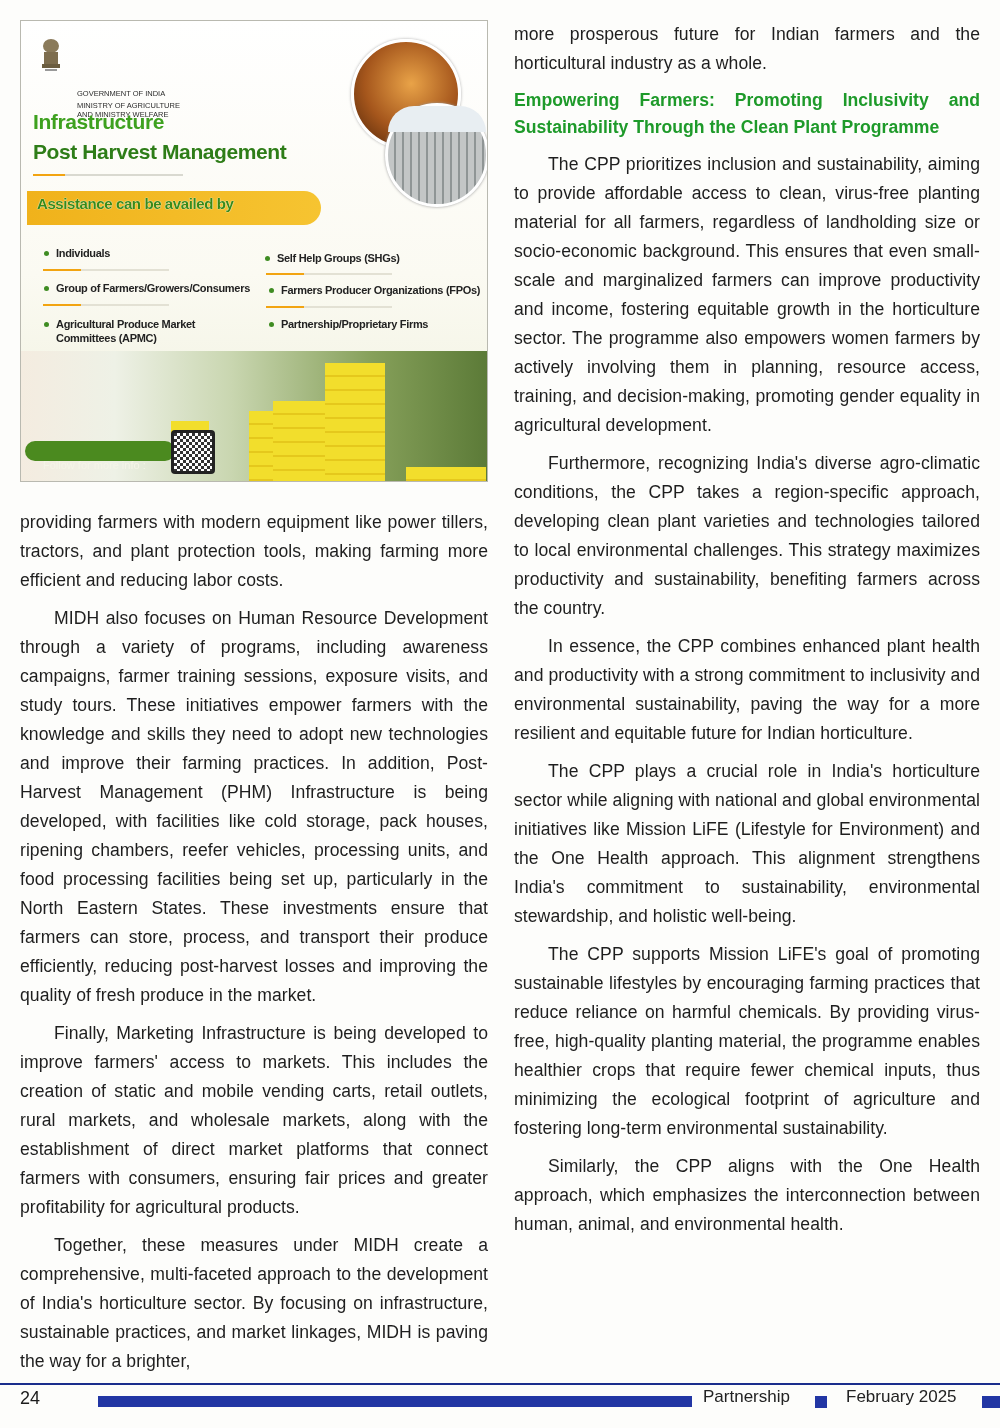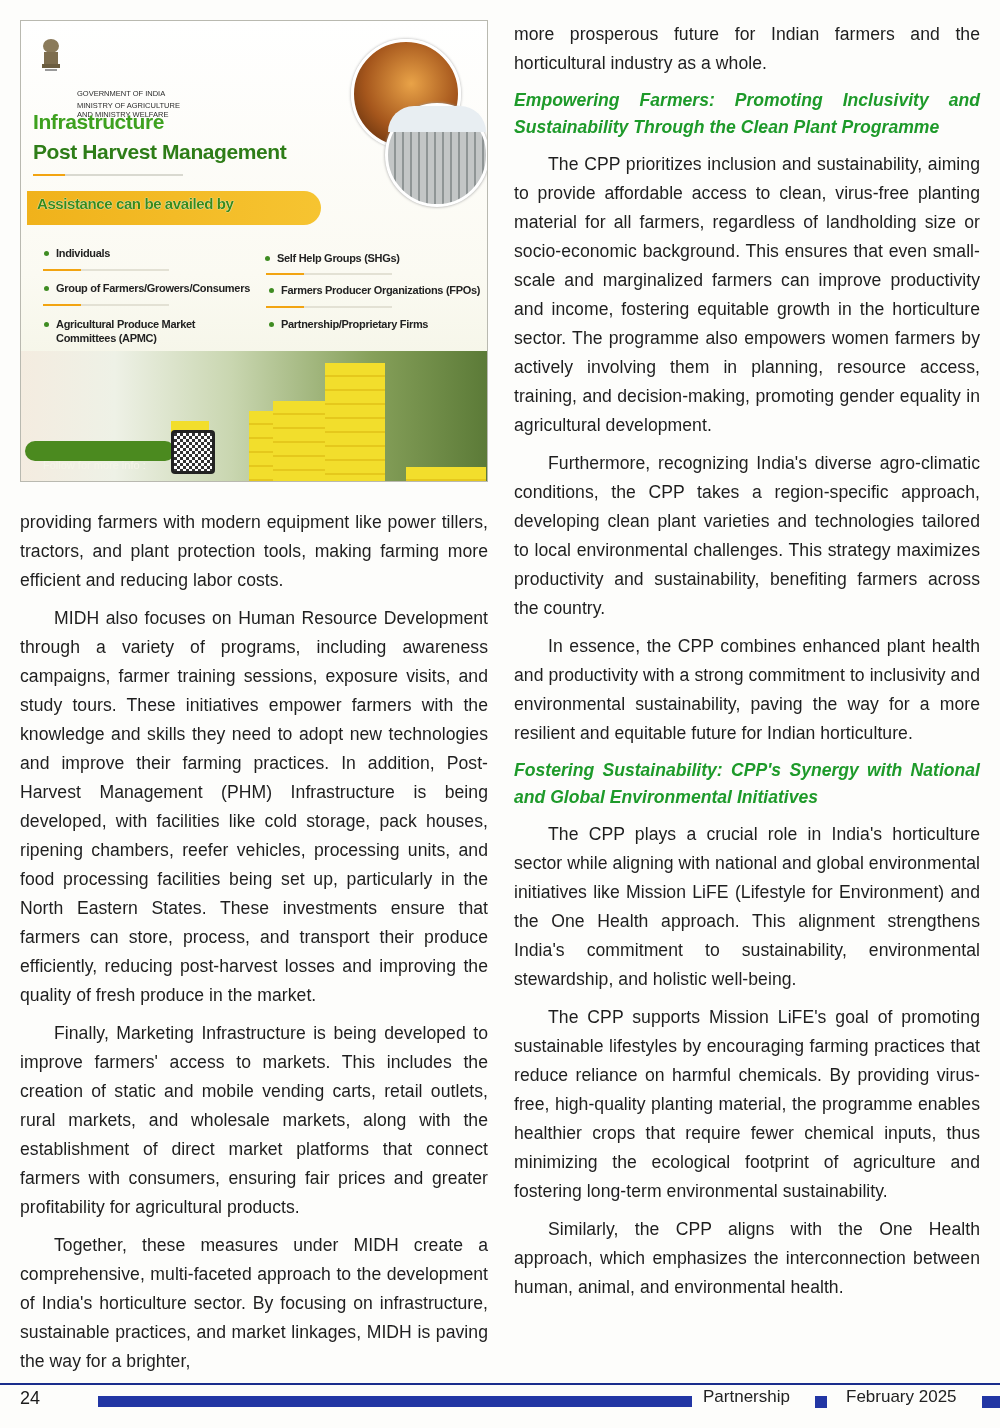--- a/index.html
+++ b/index.html
@@ -11,21 +11,21 @@
   .col-right { left: 514px; width: 466px; }
 
   p.body {
     font-size: 17.6px; line-height: 29px; text-align: justify;
     text-indent: 0; letter-spacing: 0.05px; margin-bottom: 9px;
   }
   p.body.indent { text-indent: 34px; }
 
   h2.section {
     color: #1e9a2a; font-weight: bold; font-size: 17.6px; line-height: 27.4px;
-    text-align: justify; margin-bottom: 8px; margin-top: 0; font-style: italic;
+    text-align: justify; margin-bottom: 8px; margin-top: 0;
   }
 
   
   .poster {
     position: relative; width: 468px; height: 462px;
     border: 1px solid #b9b9b0; background: linear-gradient(180deg,#ffffff 0%, #fbfaf2 55%, #eef0dc 100%);
     overflow: hidden; margin-bottom: 26px;
   }
   .emblem { position: absolute; left: 18px; top: 16px; width: 24px; height: 36px; }
   .gov { position: absolute; left: 56px; top: 20px; font-size: 7.5px; font-weight: normal; line-height: 9px; color: #2b2b2b; margin-top: 48px; }
@@ -132,21 +132,20 @@
   <p class="body indent">Finally, Marketing Infrastructure is being developed to improve farmers' access to markets. This includes the creation of static and mobile vending carts, retail outlets, rural markets, and wholesale markets, along with the establishment of direct market platforms that connect farmers with consumers, ensuring fair prices and greater profitability for agricultural products.</p>
   <p class="body indent">Together, these measures under MIDH create a comprehensive, multi-faceted approach to the development of India's horticulture sector. By focusing on infrastructure, sustainable practices, and market linkages, MIDH is paving the way for a brighter,</p>
 </div>
 
 <div class="col col-right">
   <p class="body">more prosperous future for Indian farmers and the horticultural industry as a whole.</p>
   <h2 class="section">Empowering Farmers: Promoting Inclusivity and Sustainability Through the Clean Plant Programme</h2>
   <p class="body indent">The CPP prioritizes inclusion and sustainability, aiming to provide affordable access to clean, virus-free planting material for all farmers, regardless of landholding size or socio-economic background. This ensures that even small-scale and marginalized farmers can improve productivity and income, fostering equitable growth in the horticulture sector. The programme also empowers women farmers by actively involving them in planning, resource access, training, and decision-making, promoting gender equality in agricultural development.</p>
   <p class="body indent">Furthermore, recognizing India's diverse agro-climatic conditions, the CPP takes a region-specific approach, developing clean plant varieties and technologies tailored to local environmental challenges. This strategy maximizes productivity and sustainability, benefiting farmers across the country.</p>
   <p class="body indent">In essence, the CPP combines enhanced plant health and productivity with a strong commitment to inclusivity and environmental sustainability, paving the way for a more resilient and equitable future for Indian horticulture.</p>
-  <h2 class="section">Fostering Sustainability: CPP's Synergy with National and Global Environmental Initiatives</h2>
   <p class="body indent">The CPP plays a crucial role in India's horticulture sector while aligning with national and global environmental initiatives like Mission LiFE (Lifestyle for Environment) and the One Health approach. This alignment strengthens India's commitment to sustainability, environmental stewardship, and holistic well-being.</p>
   <p class="body indent">The CPP supports Mission LiFE's goal of promoting sustainable lifestyles by encouraging farming practices that reduce reliance on harmful chemicals. By providing virus-free, high-quality planting material, the programme enables healthier crops that require fewer chemical inputs, thus minimizing the ecological footprint of agriculture and fostering long-term environmental sustainability.</p>
   <p class="body indent">Similarly, the CPP aligns with the One Health approach, which emphasizes the interconnection between human, animal, and environmental health.</p>
 </div>
 
 <div class="footer-top"></div>
 <div class="page-no">24</div>
 <div class="footer-bar"></div>
 <div class="mag">Partnership</div>
 <div class="sq" style="left:815px;"></div>

